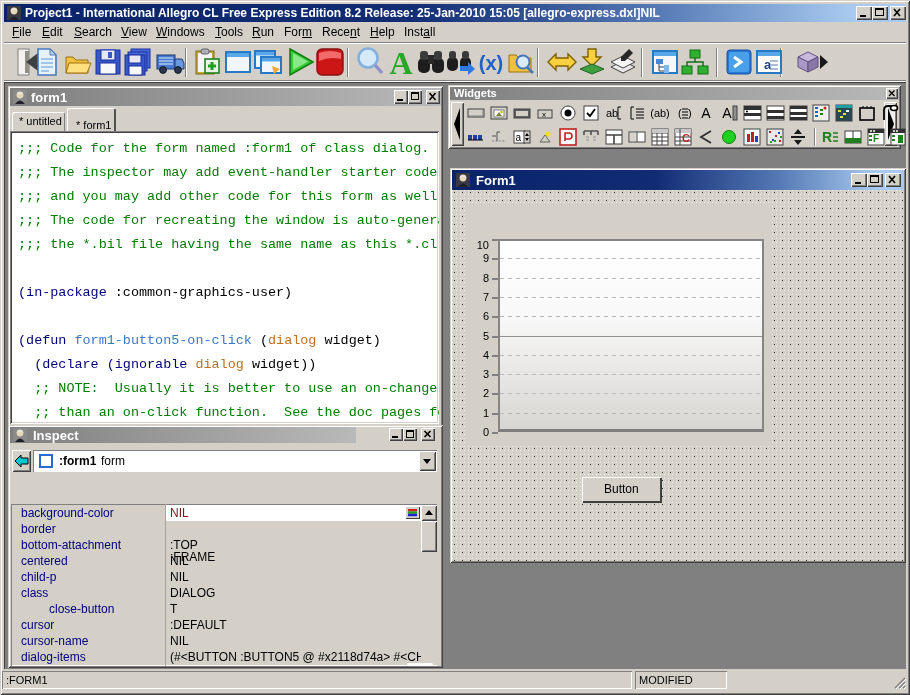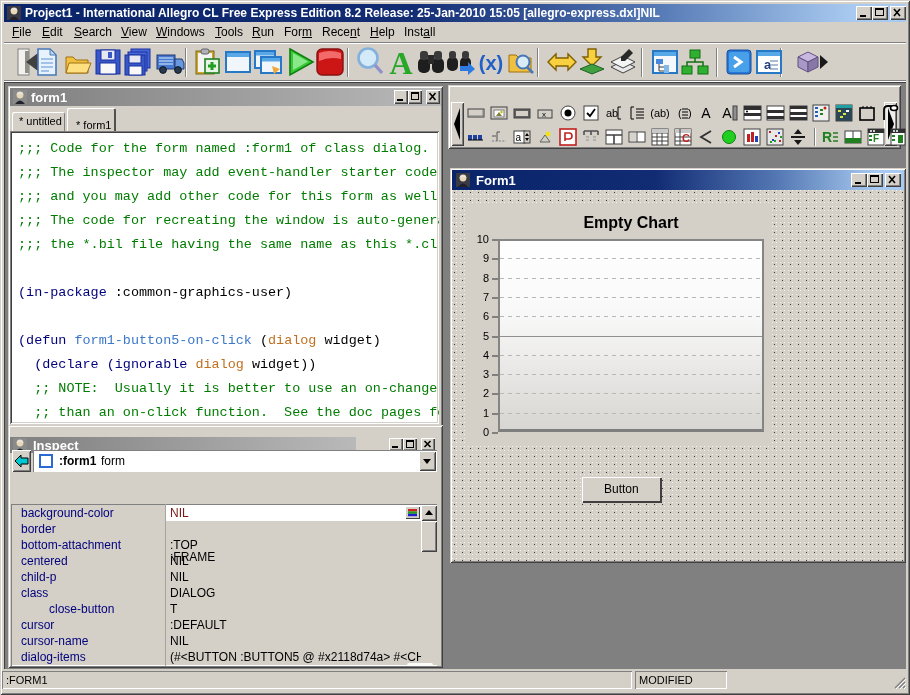--- a/index.html
+++ b/index.html
@@ -293,21 +293,21 @@
 <span class="nb">(defun</span> <span class="lb">form1-button5-on-click</span> (<span class="or2">dialog</span> widget)
   <span class="nb">(declare</span> <span class="nb">(ignorable</span> <span class="or2">dialog</span> widget))
   <span class="gr">;; NOTE:  Usually it is better to use an on-change</span>
   <span class="gr">;; than an on-click function.  See the doc pages for</span>
 
   <span class="nb">t</span>)</div>
       </div>
     </div>
 
     <div class="abs raised" style="left:4px;top:343px;width:435px;height:243px;">
-      <div class="abs cap-inact" style="left:2px;top:12px;width:346px;height:16px;">
+      <div class="abs cap-inact" style="left:2px;top:2px;width:346px;height:16px;">
         <svg class="abs" style="left:3px;top:1px;" width="14" height="14">
             <rect width="14" height="14" fill="#8a8a8a"></rect>
             <circle cx="7" cy="5" r="3.4" fill="#e8d8b8"></circle>
             <path d="M2 14 Q7 7 12 14 Z" fill="#20202a"></path>
             <path d="M3.2 5 Q7 -1 10.8 5 Q7 2.4 3.2 5Z" fill="#e8e8e8"></path>
           </svg>
         <span class="cap-txt abs" style="left:23px;top:1px;">Inspect</span>
         <div class="capbtn" style="left:379px;top:1px;width:14px;height:13px;">
             <svg width="14" height="13">
               <rect x="3" y="8" width="6" height="2" fill="#000"></rect>
@@ -382,20 +382,28 @@
         <div class="abs" style="left:410px;top:1px;width:16px;height:160px;background:#d4d0c8;"></div>
         <div class="abs btn3d" style="left:410px;top:1px;width:16px;height:16px;"><svg width="16" height="16">
               <path d="M8 5 L12 10 L4 10 Z" fill="#000"></path>
             </svg></div>
         <div class="abs btn3d" style="left:410px;top:17px;width:16px;height:31px;"></div>
         <div class="abs" style="left:396px;top:159px;width:26px;height:5px;background:#fcfcfa;border-radius:2px;"></div>
       </div>
     </div>
 
     <div class="abs raised" style="left:444px;top:3px;width:453px;height:64px;">
+      <div class="abs cap-inact" style="left:2px;top:2px;width:449px;height:13px;">
+        <span class="cap-txt abs" style="left:4px;top:0px;font-size:11px;">Widgets</span>
+        <div class="capbtn" style="left:436px;top:1px;width:12px;height:11px;">
+            <svg width="12" height="11">
+              <path d="M3 2.5 L8.5 8 M8.5 2.5 L3 8" stroke="#000" stroke-width="1.3"></path>
+            </svg>
+          </div>
+      </div>
       <div class="abs btn3d" style="left:3px;top:17px;width:13px;height:44px;"><svg width="13" height="44">
             <path d="M9 6 L3 22 L9 38 Z" fill="#000"></path>
           </svg></div>
       <div class="abs btn3d" style="left:436px;top:17px;width:13px;height:44px;background:#f0eeea;"><svg width="13" height="44">
             <path d="M4 6 L10 22 L4 38 Z" fill="#000"></path>
           </svg></div>
       <div id="wrow1">
           <div class="abs" style="left:19px;top:19px;width:19px;height:18px;"><svg width="19" height="18" viewBox="0 0 19 18">
               <rect x="1" y="5" width="16" height="8" fill="#d4d0c8" stroke="#404040"></rect>
               <path d="M2 12 h15 M16 6 v6" stroke="#808080"></path>
@@ -646,21 +654,20 @@
           </div>
         <div class="capbtn" style="left:433px;top:3px;">
             <svg width="16" height="14">
               <path d="M4 3 L10 10 M10 3 L4 10" stroke="#000" stroke-width="1.6"></path>
             </svg>
           </div>
       </div>
       <div class="abs dots" style="left:2px;top:22px;width:452px;height:371px;">
 
         <div class="abs" style="left:15px;top:13px;width:302px;height:243px;background:#d4d0c8;">
-          <div class="abs" style="left:31px;top:11px;width:266px;text-align:center;font-size:16px;font-weight:bold;color:#000;">Empty Chart</div>
 
           <div class="abs" style="left:31px;top:36px;width:266px;height:193px;background:linear-gradient(180deg,#ffffff 0%,#f8f8f8 40%,#d8d6d2 100%);border:2px solid #858585;border-bottom:3px solid #7e7e7e;"></div>
           <div id="chartlines">
               <div class="abs" style="left:25px;top:229px;width:6px;height:2px;background:#808080;"></div>
               <div class="abs" style="left:33px;top:209.70000000000002px;width:262px;height:1px;background:repeating-linear-gradient(90deg,#b8b8b8 0 4px,transparent 4px 8px);"></div>
               <div class="abs" style="left:25px;top:209.70000000000002px;width:6px;height:2px;background:#808080;"></div>
               <div class="abs" style="left:33px;top:190.4px;width:262px;height:1px;background:repeating-linear-gradient(90deg,#b8b8b8 0 4px,transparent 4px 8px);"></div>
               <div class="abs" style="left:25px;top:190.4px;width:6px;height:2px;background:#808080;"></div>
               <div class="abs" style="left:33px;top:171.1px;width:262px;height:1px;background:repeating-linear-gradient(90deg,#b8b8b8 0 4px,transparent 4px 8px);"></div>
               <div class="abs" style="left:25px;top:171.1px;width:6px;height:2px;background:#808080;"></div>
@@ -682,21 +689,21 @@
               <span class="abs" style="right:280px;top:223px;">0</span>
               <span class="abs" style="right:280px;top:203.70000000000002px;">1</span>
               <span class="abs" style="right:280px;top:184.4px;">2</span>
               <span class="abs" style="right:280px;top:165.1px;">3</span>
               <span class="abs" style="right:280px;top:145.8px;">4</span>
               <span class="abs" style="right:280px;top:126.5px;">5</span>
               <span class="abs" style="right:280px;top:107.2px;">6</span>
               <span class="abs" style="right:280px;top:87.9px;">7</span>
               <span class="abs" style="right:280px;top:68.6px;">8</span>
               <span class="abs" style="right:280px;top:49.3px;">9</span>
-              <span class="abs" style="right:280px;top:30px;">10</span>
+              <span class="abs" style="right:280px;top:36px;">10</span>
             </div>
         </div>
 
         <div class="abs" style="left:130px;top:287px;width:79px;height:25px;background:#d4d0c8;box-shadow:inset 1px 1px 0 #fff, inset -1px -1px 0 #404040, 1px 1px 0 #404040;">
             <span class="abs t12" style="left:22px;top:5px;">Button</span>
           </div>
       </div>
     </div>
   </div>
 

